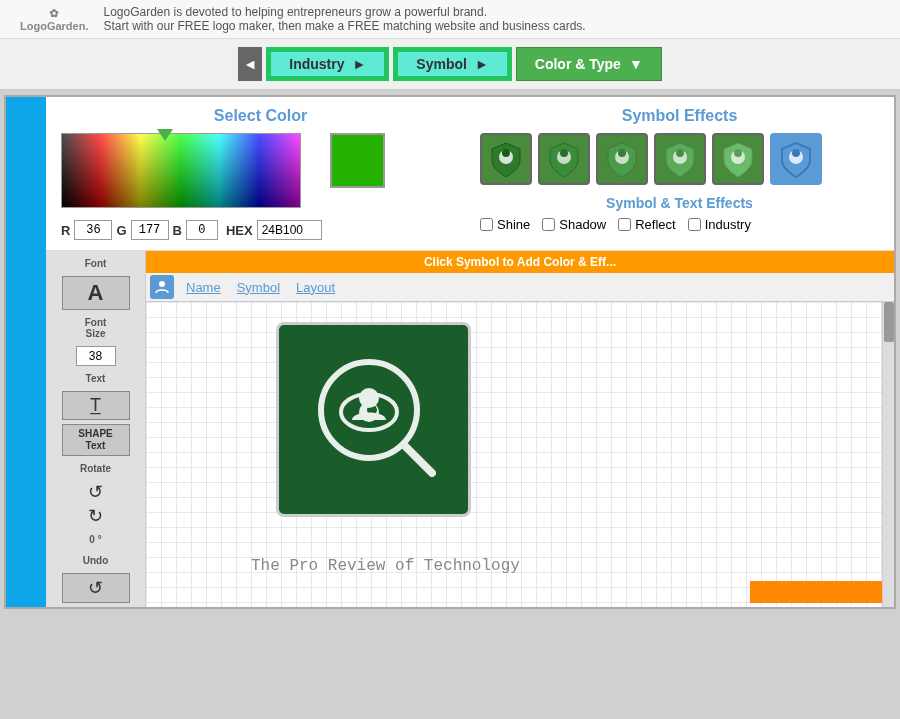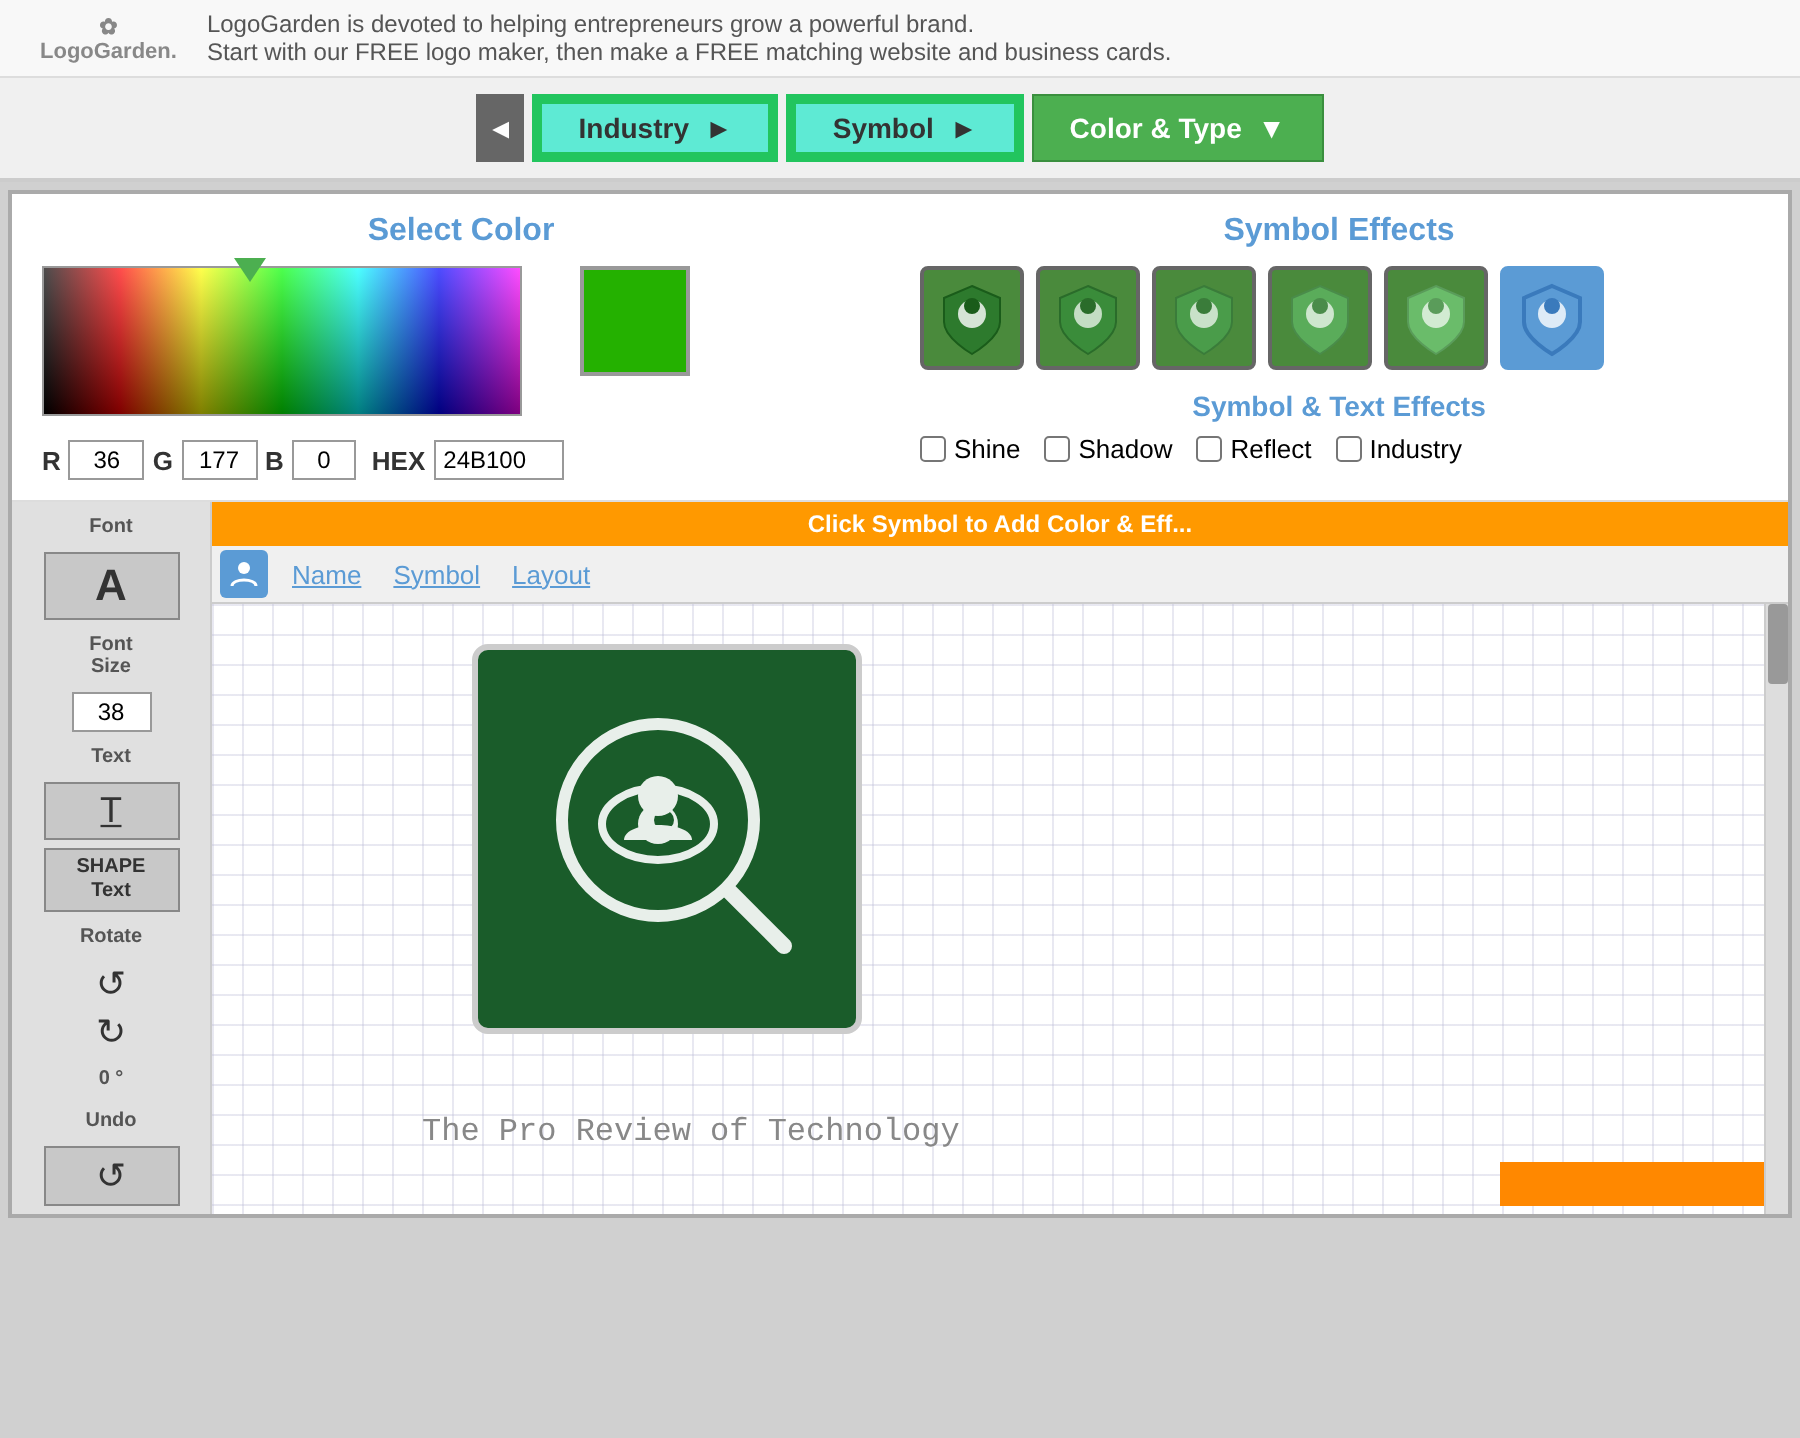--- a/index.html
+++ b/index.html
@@ -39,25 +39,26 @@
       height: 34px;
     }
     .nav-btn-active {
       background: #4caf50;
       color: white;
       border: 1px solid #3a8f3e;
     }
 
     
     .main-container {
-      background: #14b8a6;
+      background: #0ea5e9;
       border: 2px solid #aaa;
       margin: 4px;
       display: flex;
       flex-direction: column;
+      padding-left: 40px;
     }
 
     
     .top-panel {
       display: flex;
       padding: 10px 15px;
       gap: 20px;
       background: white;
       border-bottom: 1px solid #ddd;
     }
@@ -136,20 +137,21 @@
     .rgb-label {
       font-weight: bold;
       color: #333;
     }
     .rgb-input {
       width: 38px;
       border: 1px solid #999;
       padding: 2px 4px;
       font-size: 12px;
       text-align: center;
+      font-family: Liberation Mono, monospace;
     }
     .hex-input {
       width: 65px;
       border: 1px solid #999;
       padding: 2px 4px;
       font-size: 12px;
     }
     .hex-label {
       font-weight: bold;
       color: #333;

